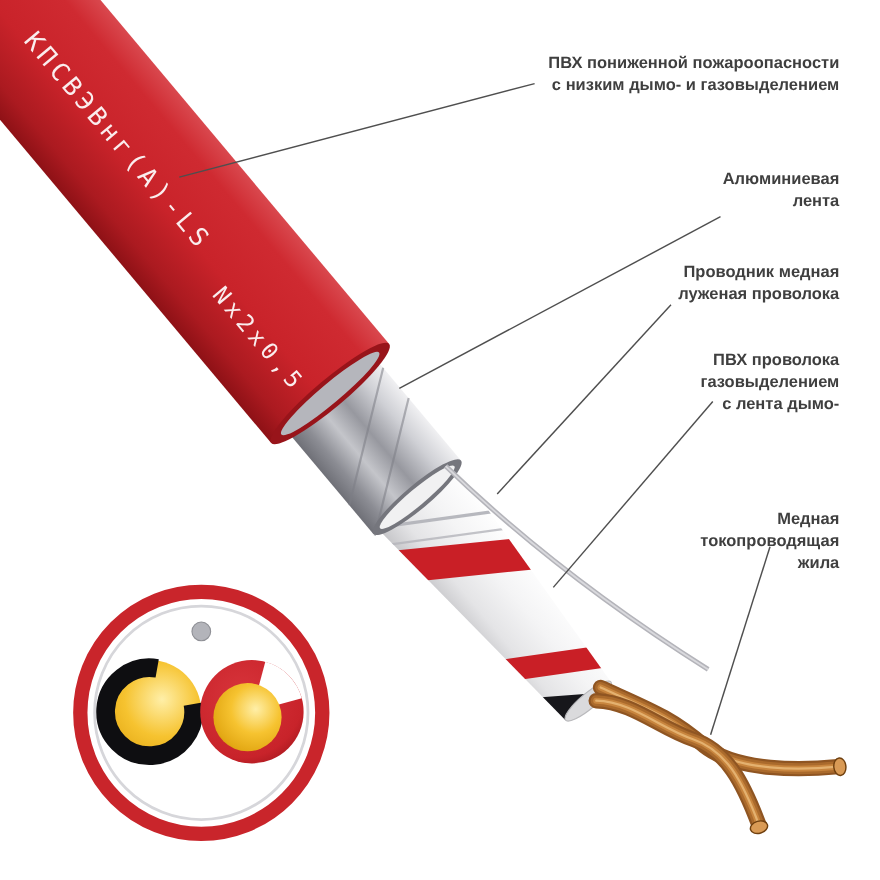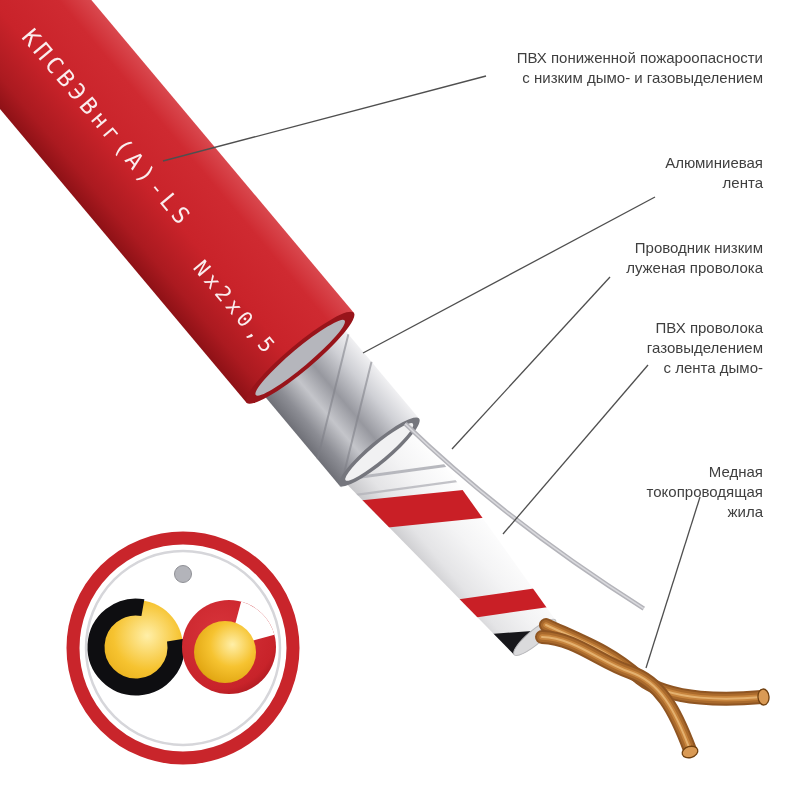--- a/index.html
+++ b/index.html
@@ -3,21 +3,21 @@
 <meta charset="utf-8">
 <style>
   html,body{margin:0;padding:0;background:#fff;}
   .stage{
     position:relative;width:800px;height:800px;background:#ffffff;
     overflow:hidden;font-family:"Liberation Sans",sans-serif;
   }
   .stage svg{position:absolute;left:0;top:0;}
   .label{
     position:absolute;right:37px;text-align:right;
-    font-weight:normal;font-size:15px;line-height:20px;color:#3f3f3f;
+    font-weight:bold;font-size:15px;line-height:20px;color:#3f3f3f;
   }
   .label span{display:block;}
   .l1{top:48px}
   .l2{top:153px}
   .l3{top:238px}
   .l4{top:318px}
   .l5{top:462px}
 </style>
 </head>
 <body>
@@ -139,21 +139,21 @@
     <span>ПВХ пониженной пожароопасности</span>
     <span>с низким дымо- и газовыделением</span>
   </div>
 
   <div class="label l2">
     <span>Алюминиевая</span>
     <span>лента</span>
   </div>
 
   <div class="label l3">
-    <span>Проводник низким</span>
+    <span>Проводник медная</span>
     <span>луженая проволока</span>
   </div>
 
   <div class="label l4">
     <span>ПВХ проволока</span>
     <span>газовыделением</span>
     <span>с лента дымо-</span>
   </div>
 
   <div class="label l5">

